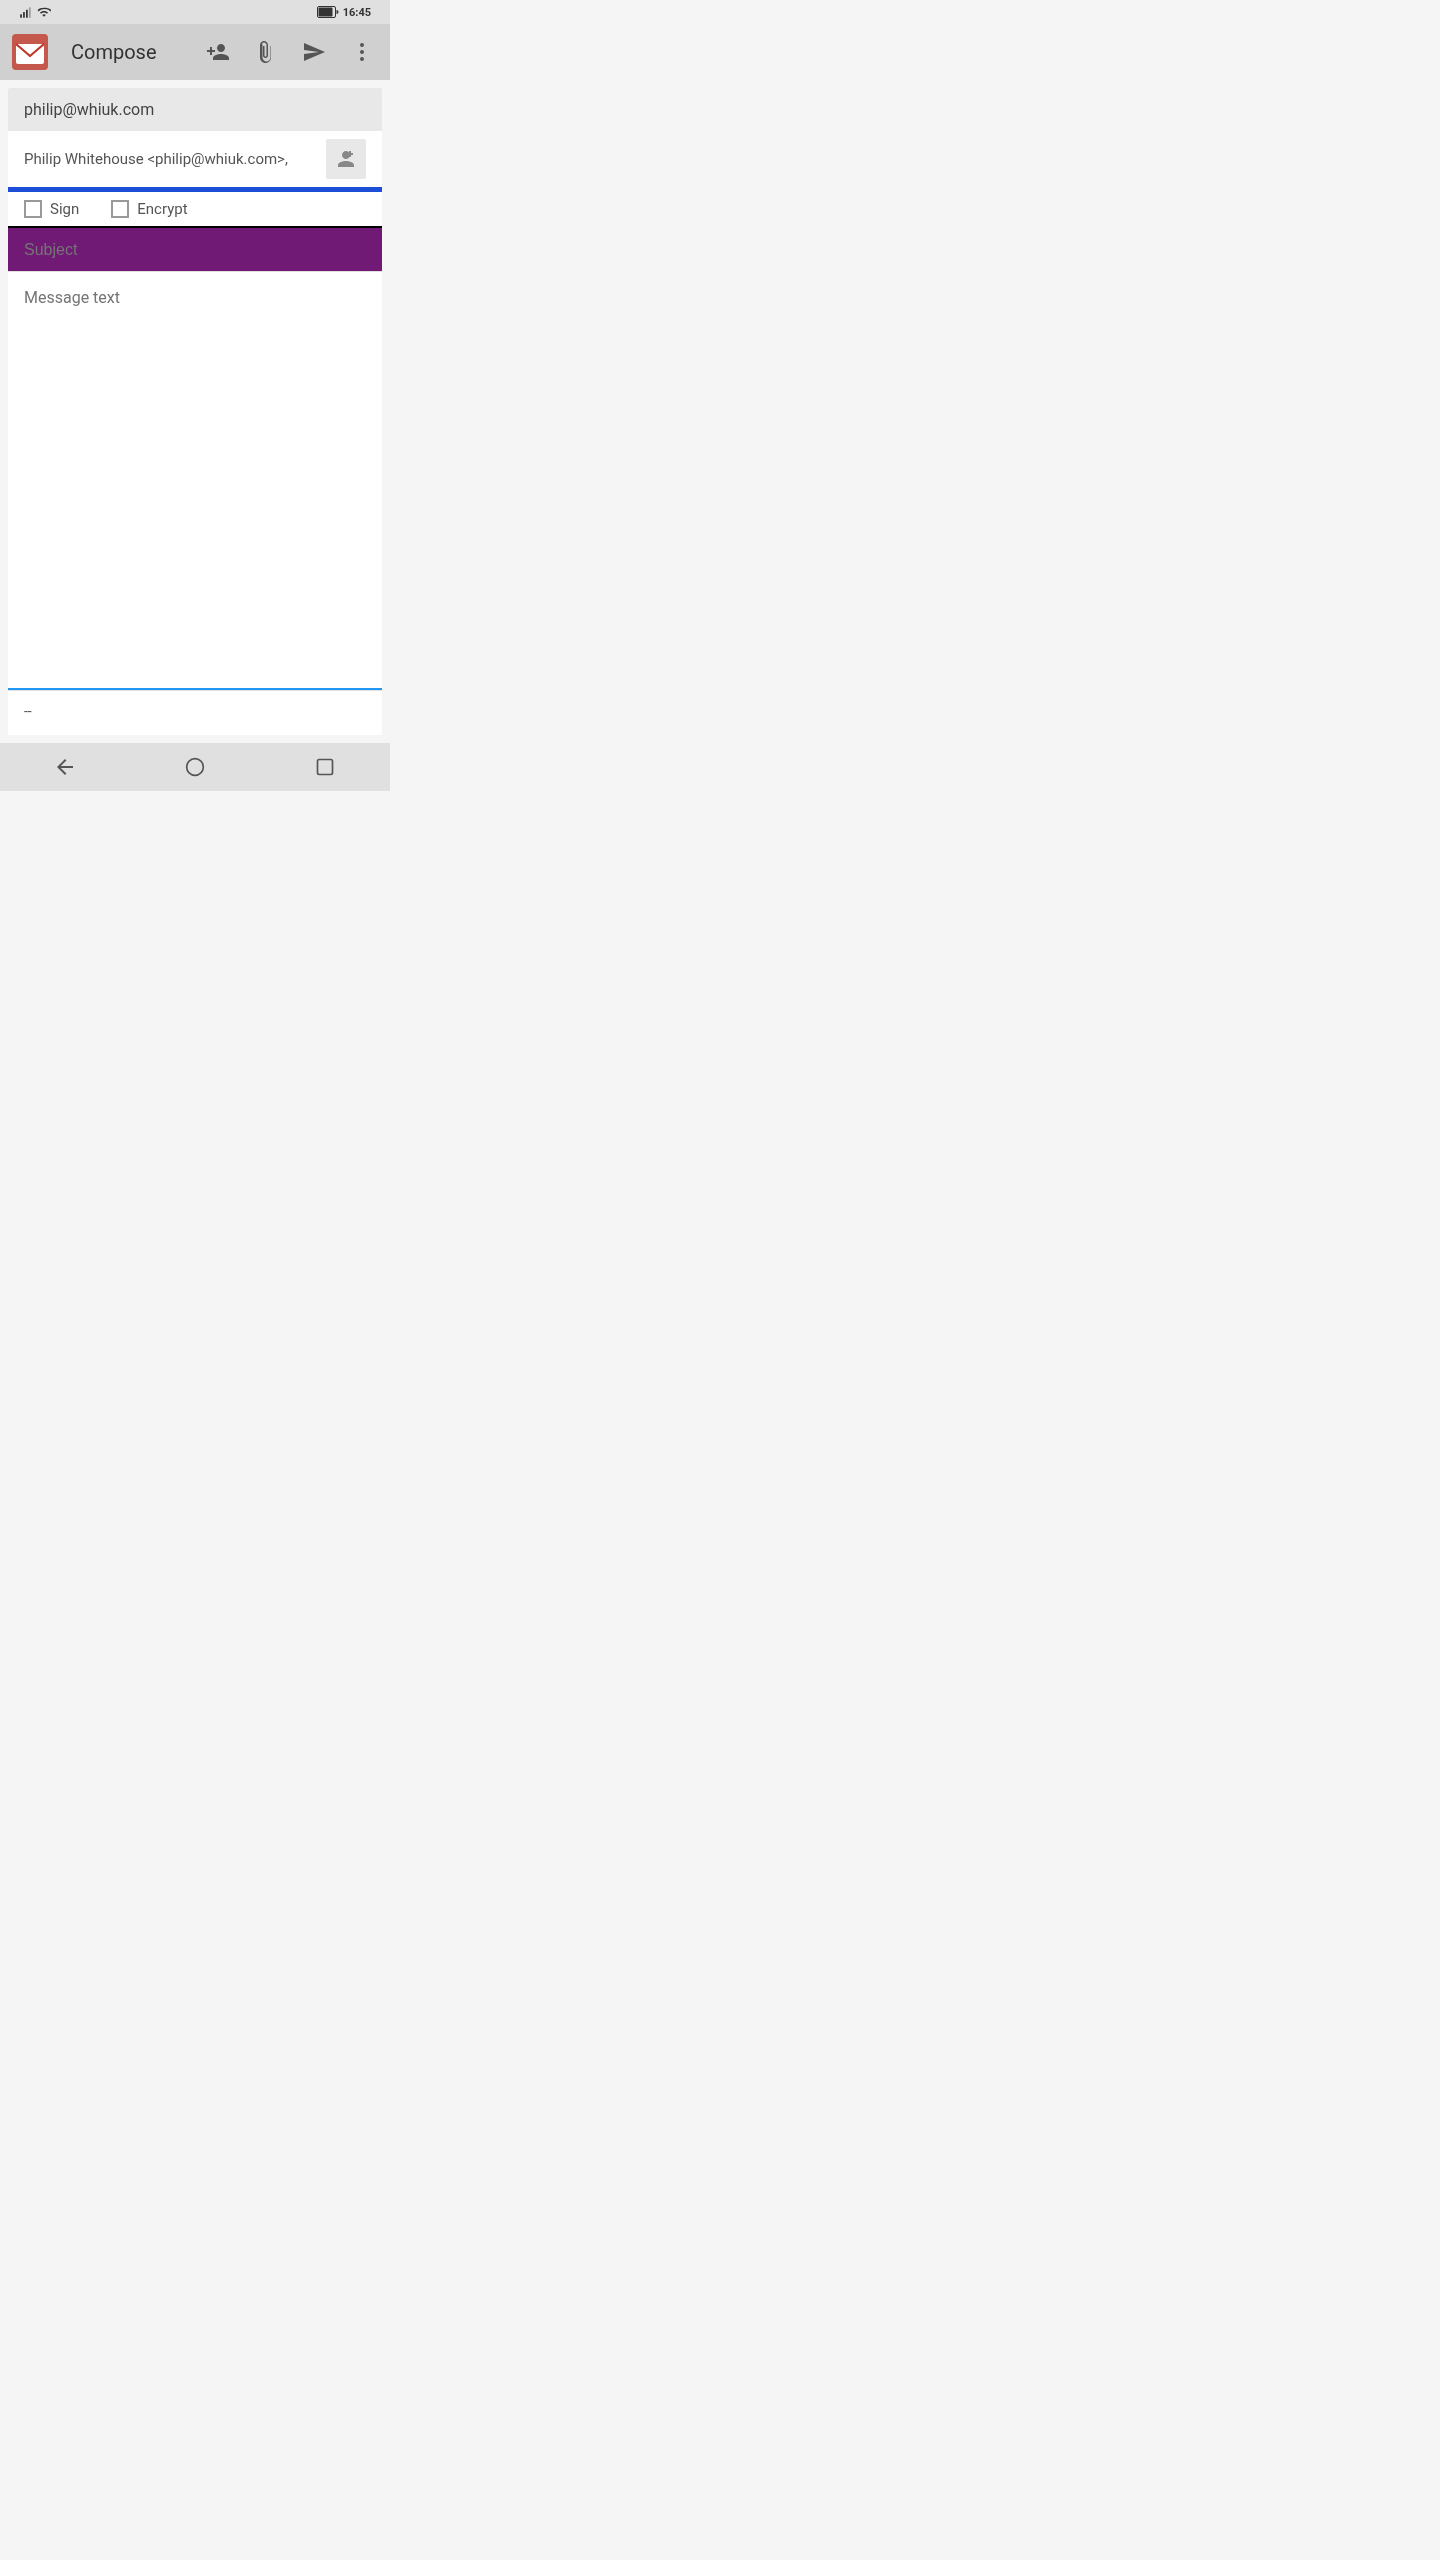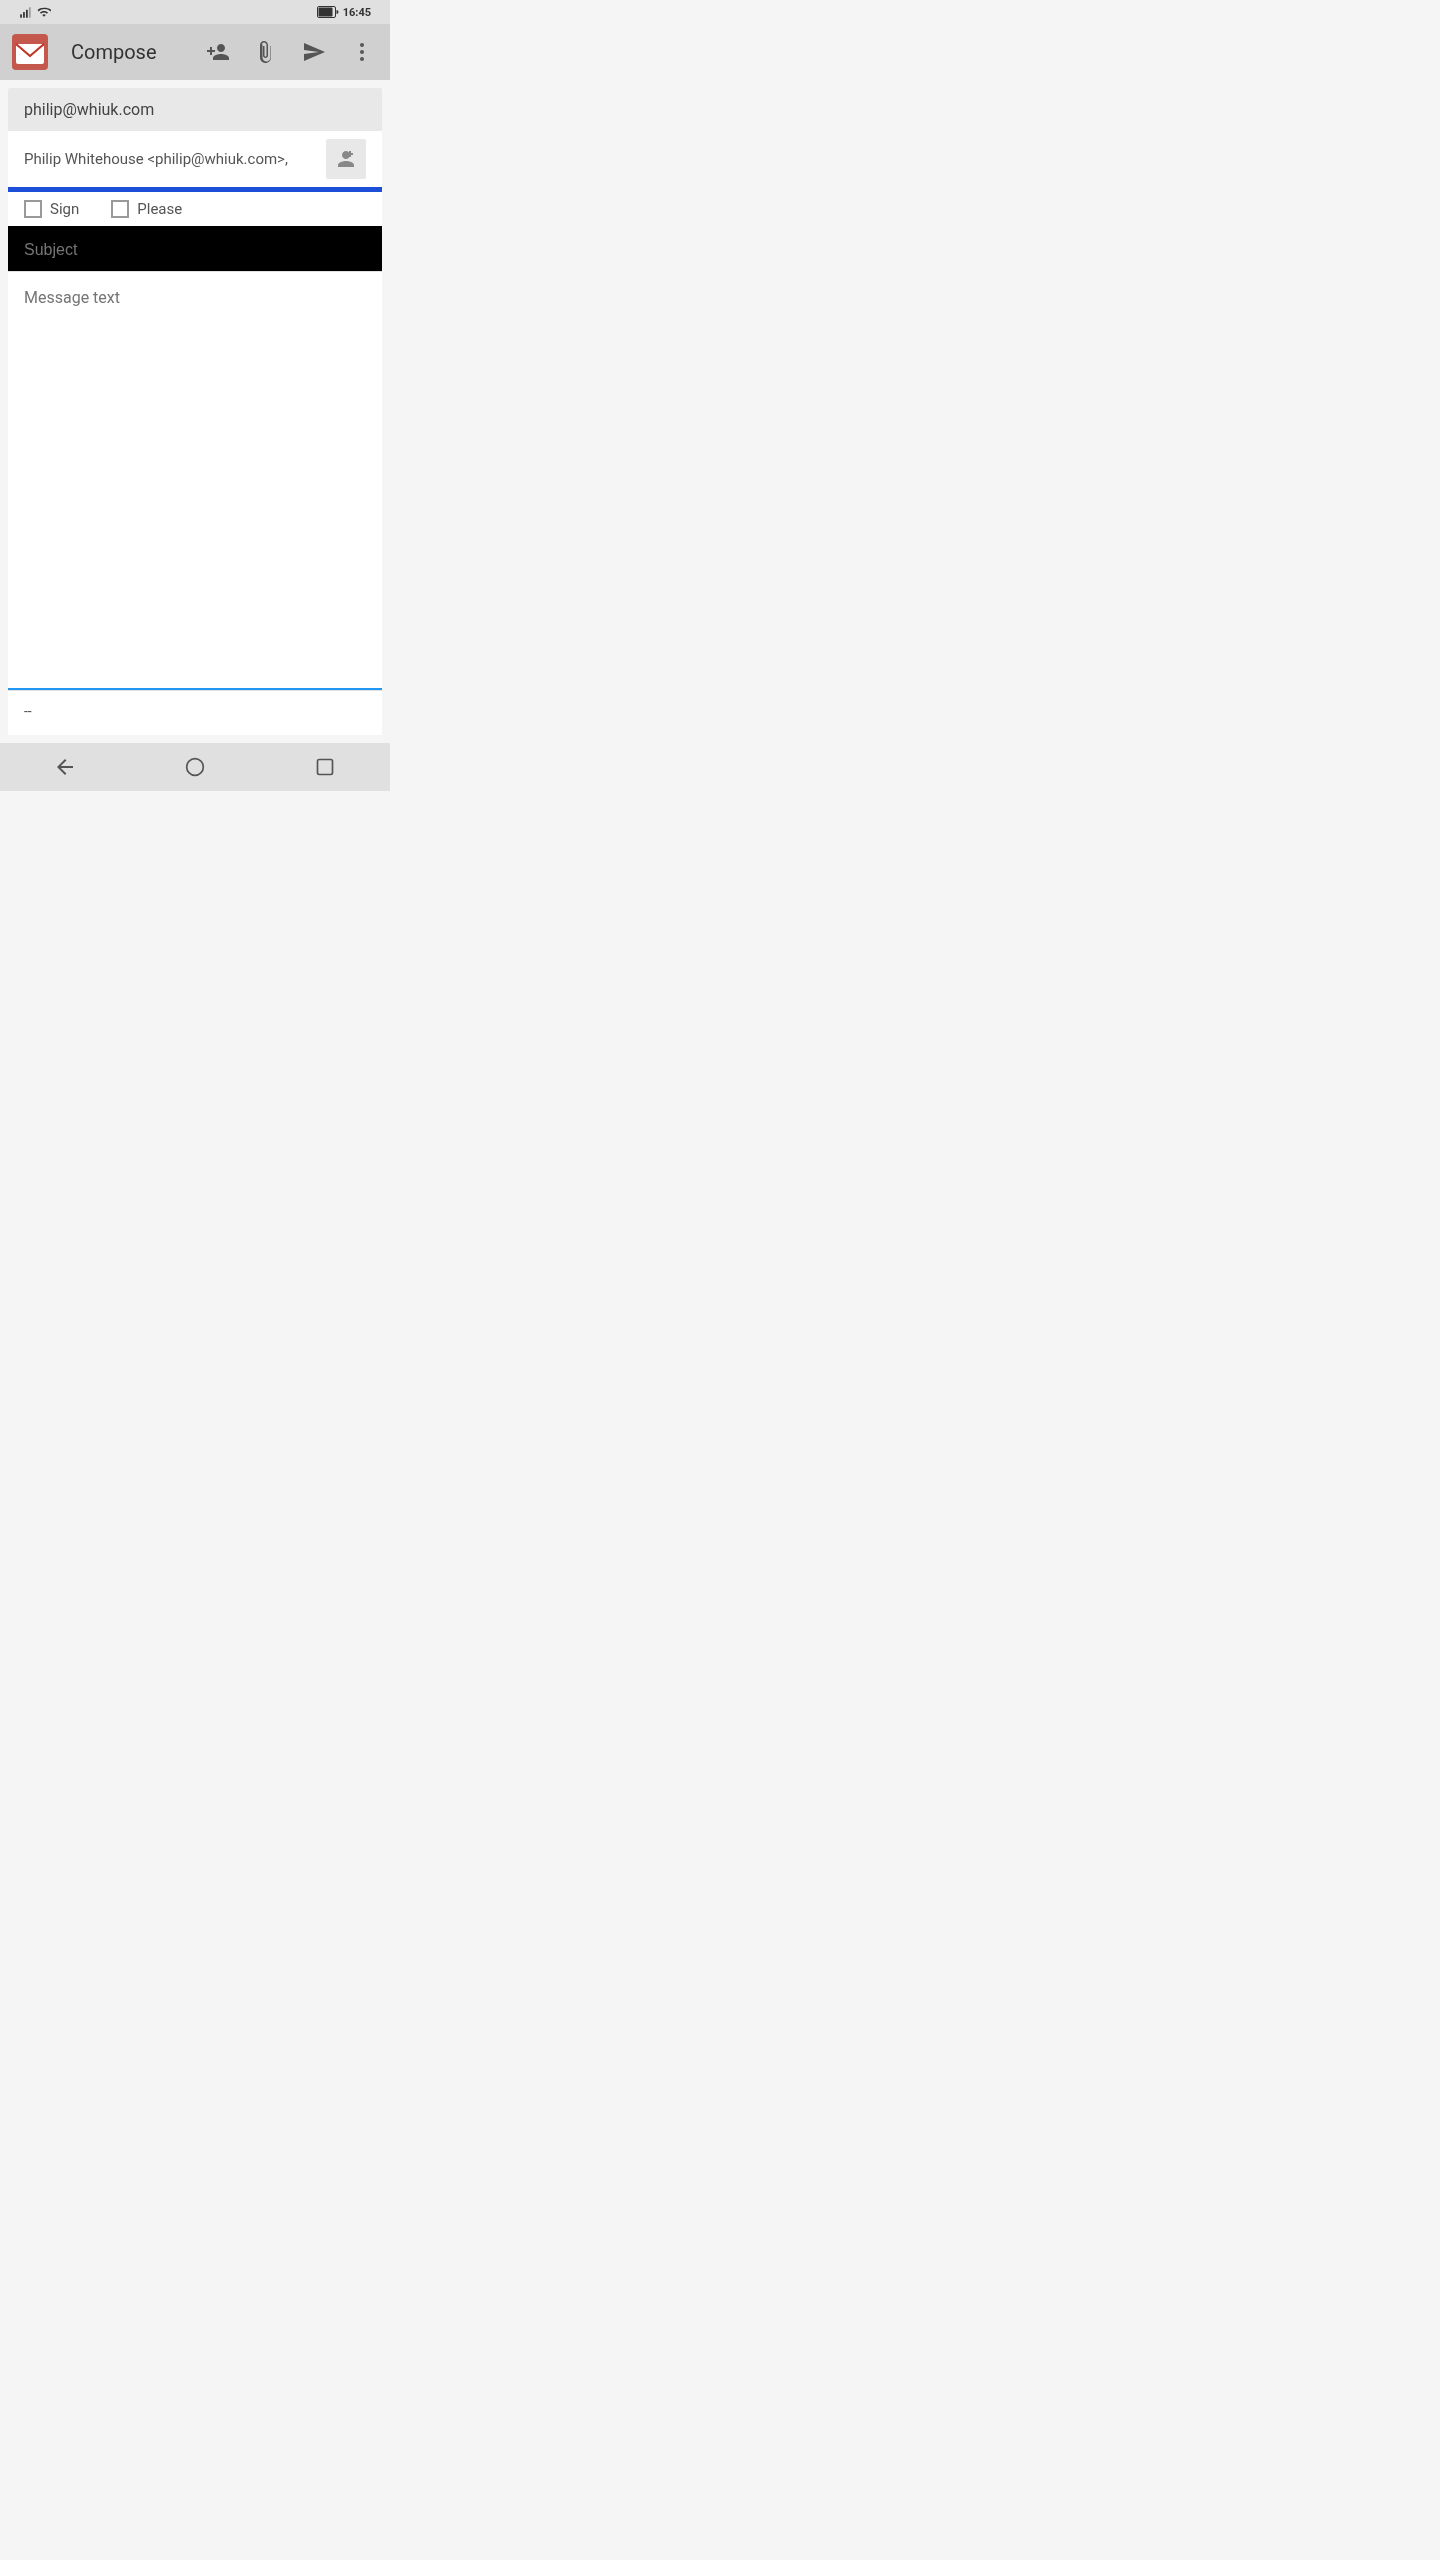--- a/index.html
+++ b/index.html
@@ -159,21 +159,21 @@
 
     .option-label {
       font-size: 15px;
       color: #555;
     }
 
     
     .subject-field {
       padding: 12px 16px;
       border-bottom: 1px solid #e0e0e0;
-      background: #000000;
+      background: #701a75;
     }
 
     .subject-input {
       width: 100%;
       font-size: 16px;
       color: #aaa;
       border: none;
       outline: none;
       background: transparent;
     }
@@ -337,21 +337,21 @@
 
   <div class="options-row">
 
     <div class="option-item">
       <div class="checkbox"></div>
       <span class="option-label">Sign</span>
     </div>
 
     <div class="option-item">
       <div class="checkbox"></div>
-      <span class="option-label">Please</span>
+      <span class="option-label">Encrypt</span>
     </div>
   </div>
 
   <div class="subject-field">
     <input type="text" class="subject-input" placeholder="Subject" style="">
   </div>
 
   <div class="message-area">
     <textarea class="message-input" placeholder="Message text" style=""></textarea>
   </div>

